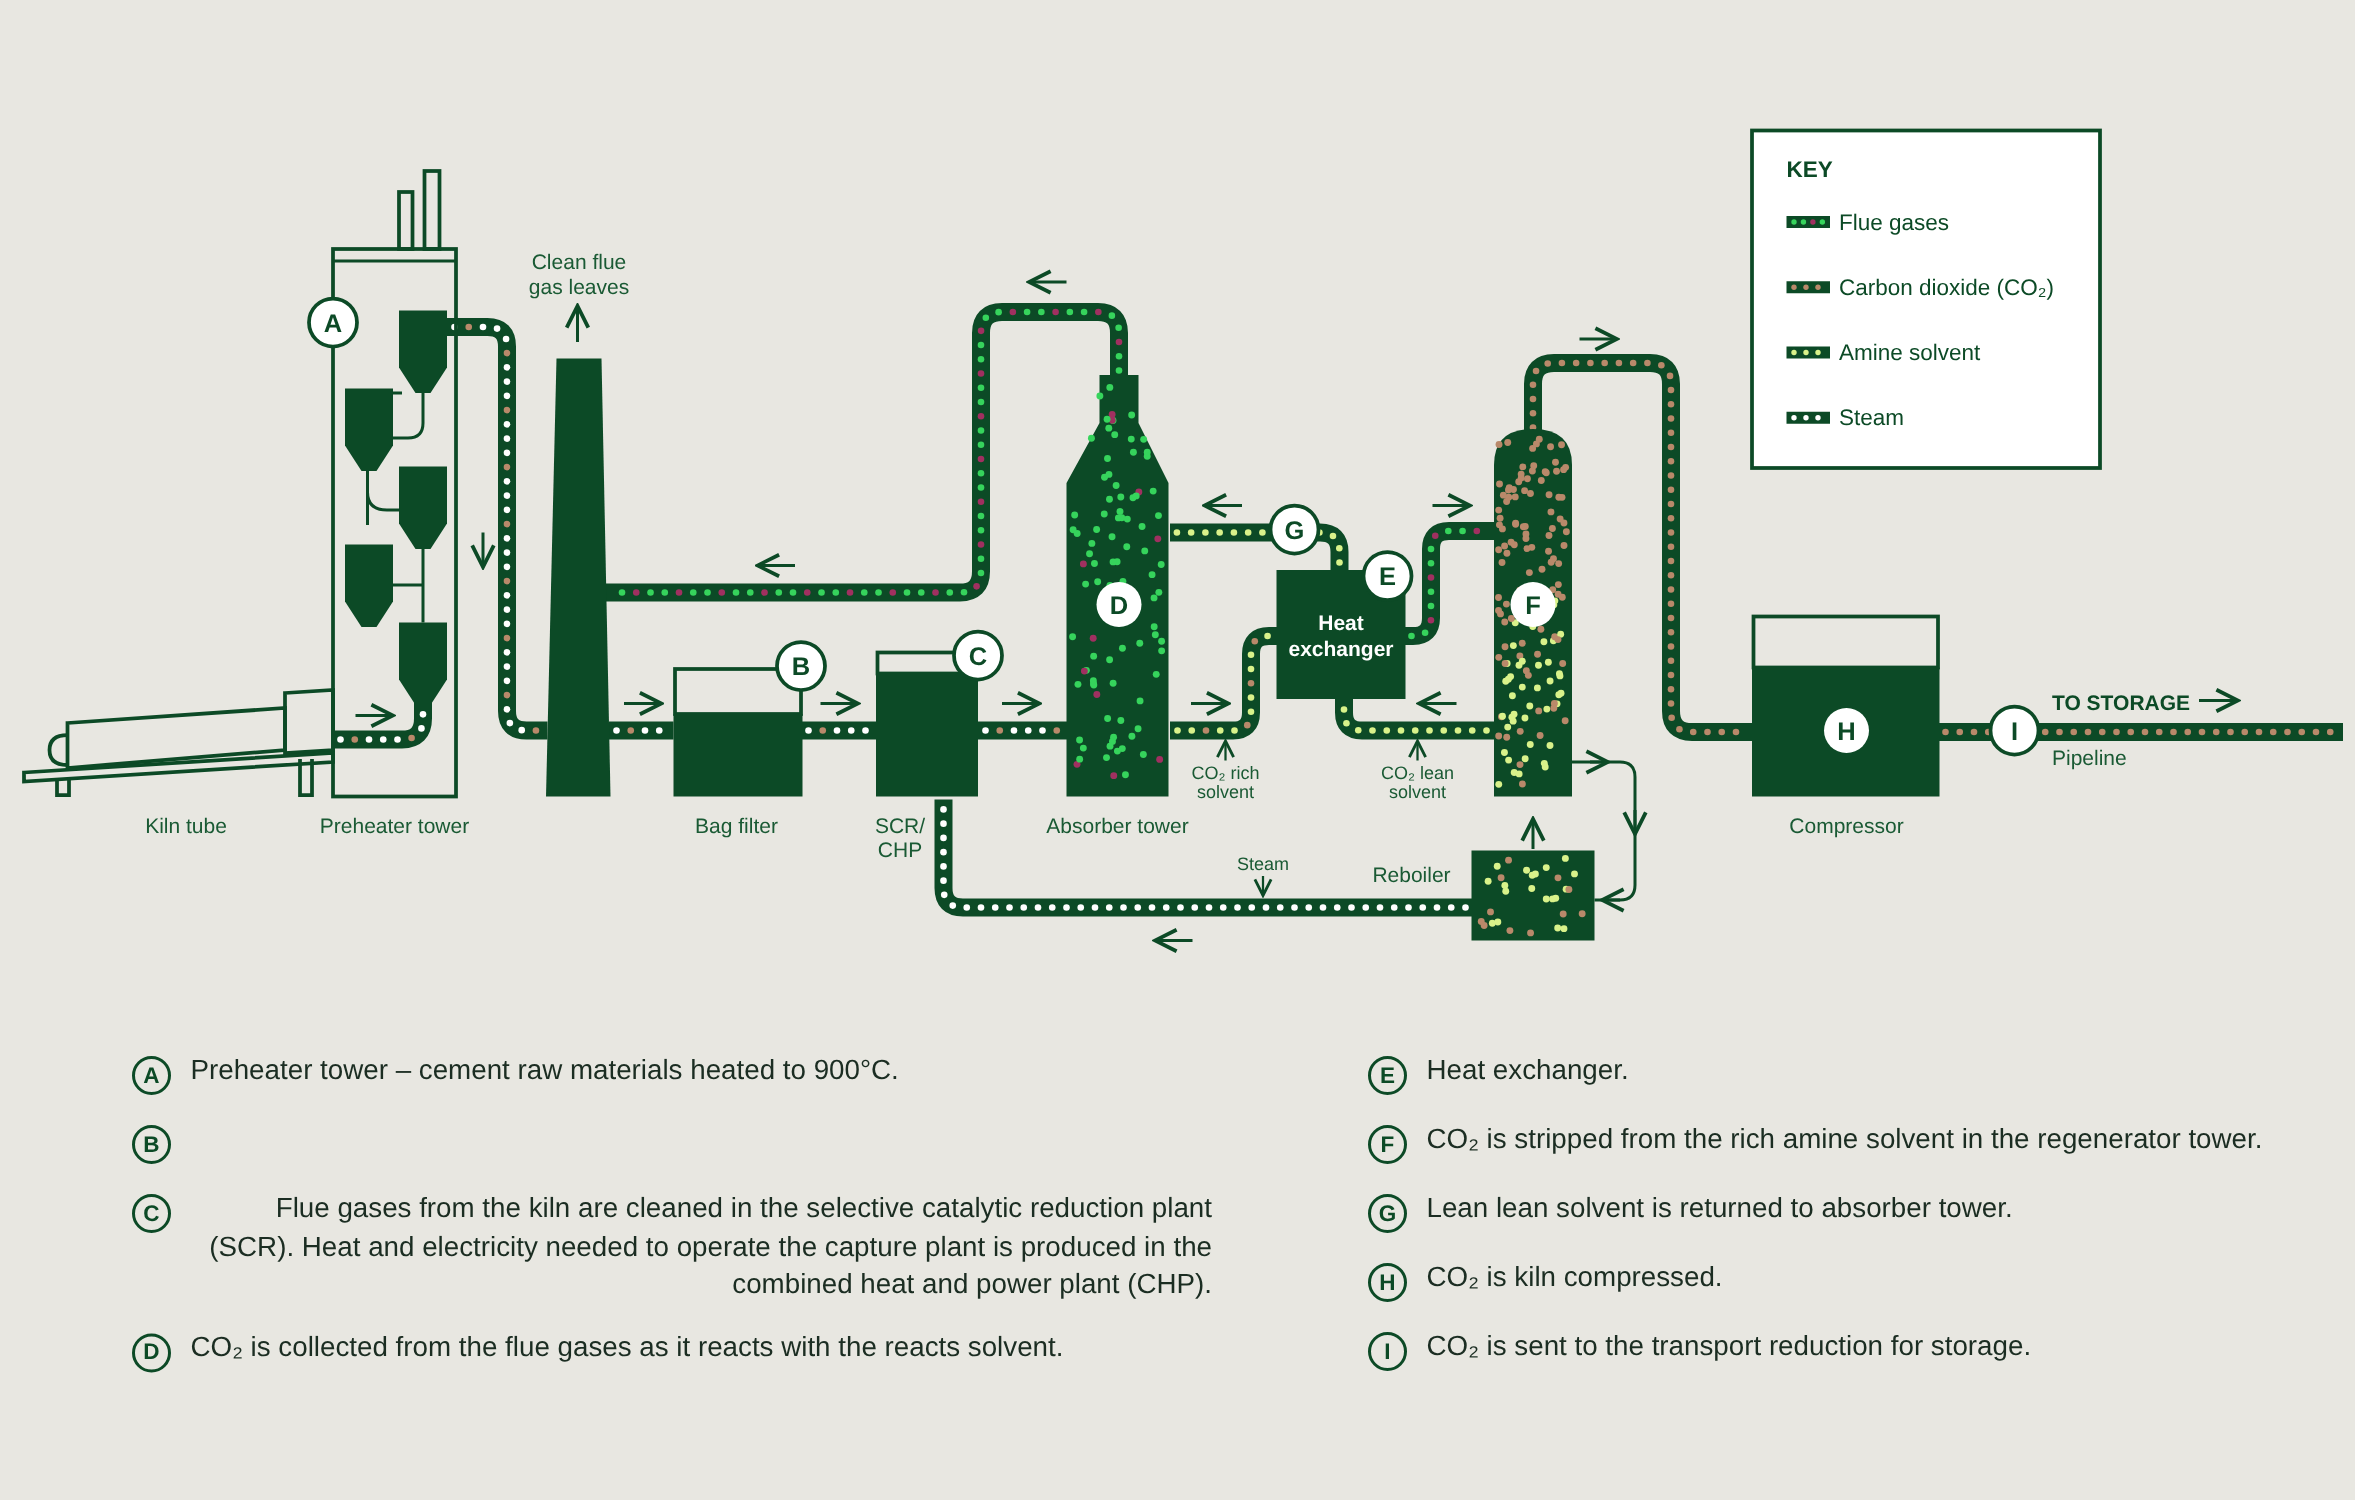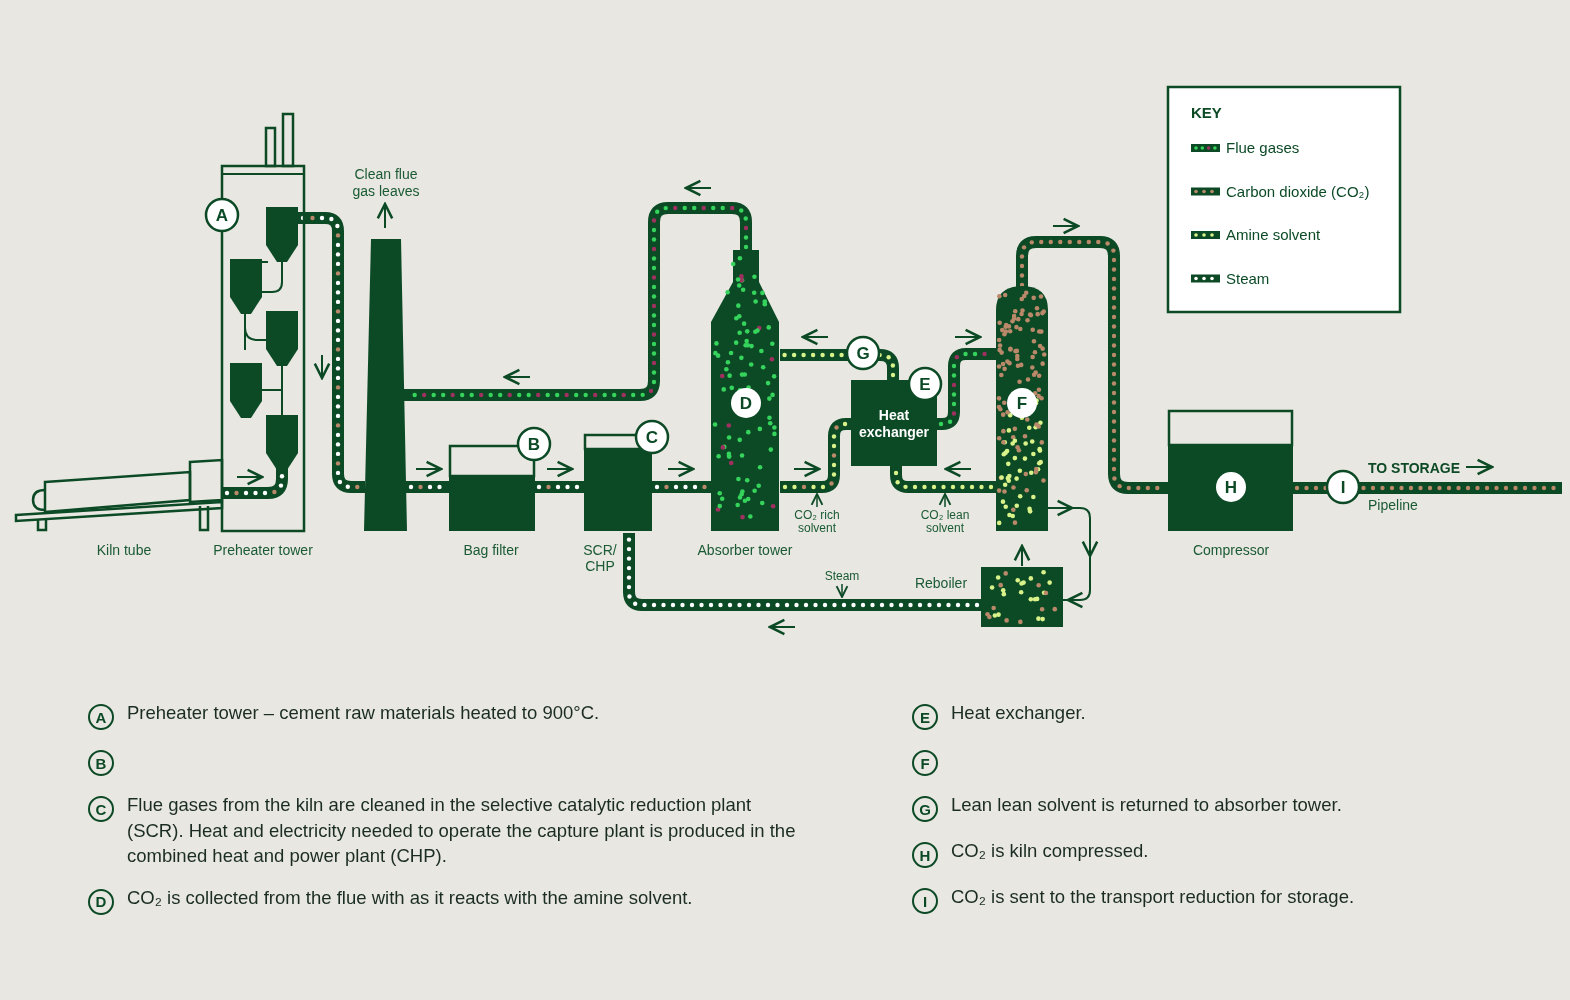--- a/index.html
+++ b/index.html
@@ -10,21 +10,21 @@
   .mk-text{font-family:"Liberation Sans",sans-serif;font-weight:bold;fill:#0c4a26;font-size:17px;}
   .hx-text{font-family:"Liberation Sans",sans-serif;font-weight:bold;fill:#ffffff;font-size:14px;}
   .key-title{font-family:"Liberation Sans",sans-serif;font-weight:bold;fill:#0c4a26;font-size:15px;}
   .key-text{font-family:"Liberation Sans",sans-serif;fill:#0c4a26;font-size:15px;}
   .storage{font-family:"Liberation Sans",sans-serif;font-weight:bold;fill:#0c4a26;font-size:14px;}
   .legend-list{position:absolute;top:700px;}
   .legend-col-left{left:88px;width:720px;}
   .legend-col-right{left:912px;width:650px;}
   .li{display:flex;align-items:flex-start;margin-bottom:16px;}
   .badge{flex:0 0 auto;width:26px;height:26px;border:2px solid #0c4a26;border-radius:50%;box-sizing:border-box;display:flex;align-items:center;justify-content:center;font-weight:bold;font-size:15px;color:#0c4a26;margin-right:13px;margin-top:4px;}
-  .li-text{font-size:18.5px;line-height:25.5px;color:#1b2d22;}
+  .li-text{font-size:18.5px;line-height:25.5px;color:#1b2d22;text-align:right;}
 </style>
 </head>
 <body>
 
 <svg id="diagram" viewBox="0 0 1570 680" xmlns="http://www.w3.org/2000/svg">
   <defs>
     <marker id="arr" viewBox="0 0 10 10" refX="9" refY="5" markerWidth="9" markerHeight="9" orient="auto-start-reverse">
       <path d="M1 1 L9 5 L1 9" fill="none" stroke="#0c4a26" stroke-width="1.4"></path>
     </marker>
   </defs>
@@ -826,30 +826,31 @@
     </div>
     <div class="li">
       <div class="badge">B</div>
     </div>
     <div class="li">
       <div class="badge">C</div>
       <div class="li-text">Flue gases from the kiln are cleaned in the selective catalytic reduction plant (SCR). Heat and electricity needed to operate the capture plant is produced in the combined heat and power plant (CHP).</div>
     </div>
     <div class="li">
       <div class="badge">D</div>
-      <div class="li-text">CO₂ is collected from the flue with as it reacts with the amine solvent.</div>
+      <div class="li-text">CO₂ is collected from the flue gases as it reacts with the reacts solvent.</div>
     </div>
   </div>
 <div class="legend-list legend-col-right" id="legend-right">
     <div class="li">
       <div class="badge">E</div>
       <div class="li-text">Heat exchanger.</div>
     </div>
     <div class="li">
       <div class="badge">F</div>
+      <div class="li-text">CO₂ is stripped from the rich amine solvent in the regenerator tower.</div>
     </div>
     <div class="li">
       <div class="badge">G</div>
       <div class="li-text">Lean lean solvent is returned to absorber tower.</div>
     </div>
     <div class="li">
       <div class="badge">H</div>
       <div class="li-text">CO₂ is kiln compressed.</div>
     </div>
     <div class="li">

